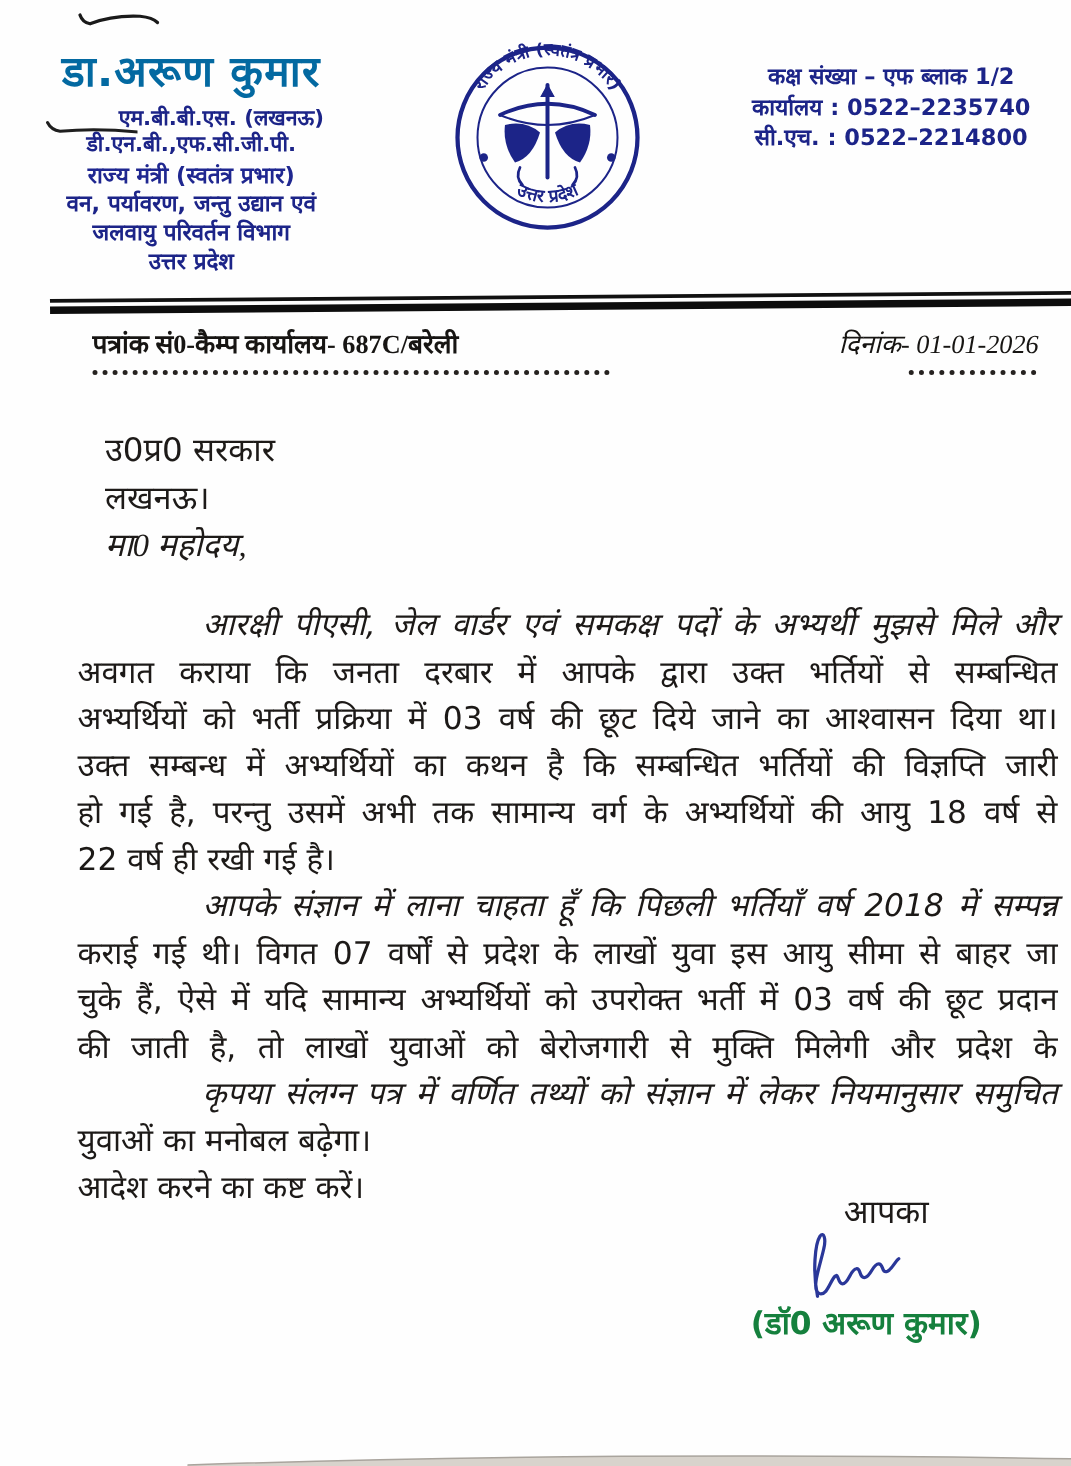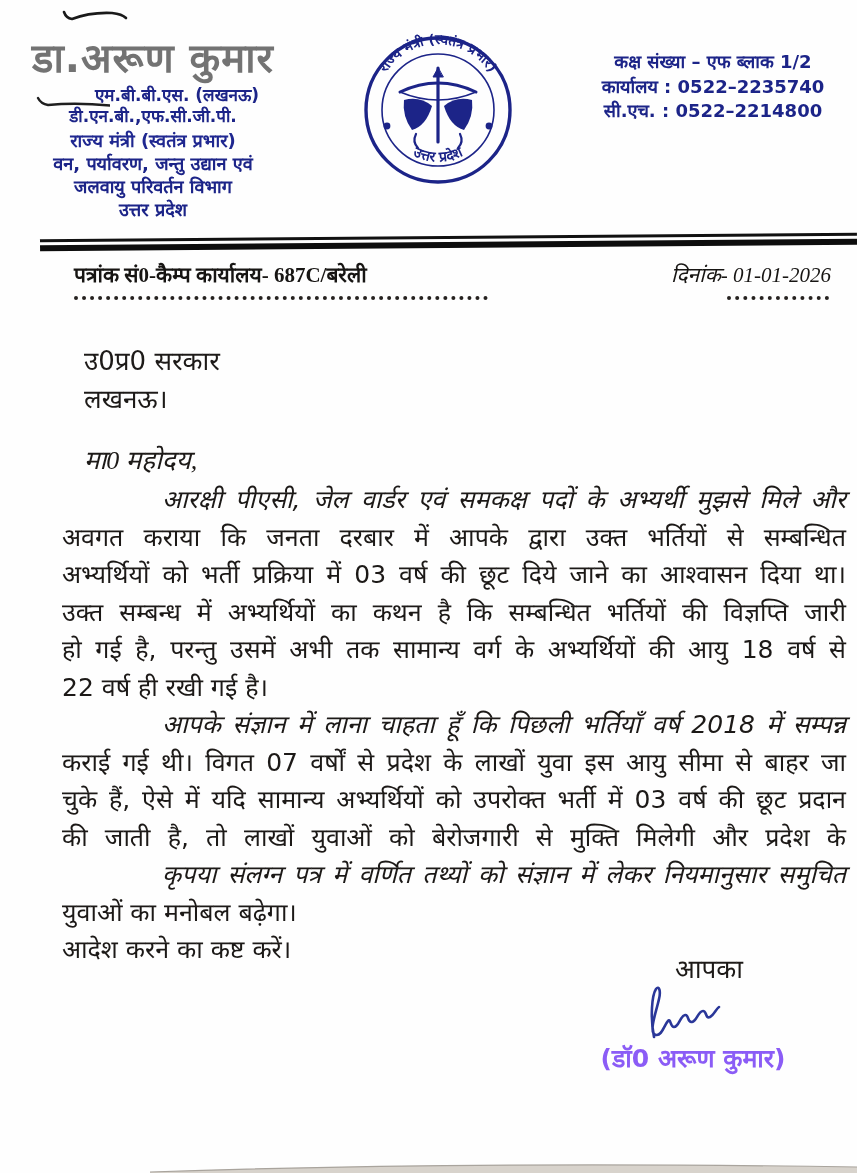--- a/index.html
+++ b/index.html
@@ -9,21 +9,21 @@
     background:#fefefe;
     font-family:"DejaVu Sans","Liberation Sans",sans-serif;
     overflow:hidden;
     margin:0 auto;
   }
   
   .lh-left{
     position:absolute;left:22px;top:38px;width:262px;
     text-align:center;color:#1c2488;font-weight:bold;
   }
-  .lh-name{font-size:40px;line-height:40px;letter-spacing:1px;color:#737373;}
+  .lh-name{font-size:34px;line-height:40px;letter-spacing:1px;color:#0369a1;}
   .lh-qual1{font-size:17px;line-height:22px;margin-top:6px;padding-left:48px;}
   .lh-qual2{font-size:17px;line-height:21px;}
   .lh-post{font-size:18px;line-height:23px;margin-top:2px;color:#1f2790;}
   .lh-dept1{font-size:18px;line-height:23px;}
   .lh-dept2{font-size:18px;line-height:23px;}
   .lh-state{font-size:18px;line-height:23px;}
   
   .lh-right{
     position:absolute;right:20px;top:50px;width:248px;
     text-align:center;color:#1c2488;font-weight:bold;
@@ -50,39 +50,39 @@
     font-size:21px;font-weight:normal;font-style:italic;color:#171513;
     font-family:"Liberation Serif","DejaVu Serif",serif;
   }
   .ref-date-dots{position:absolute;right:28px;top:296px;width:102px;border-bottom:4px dotted #262220;}
   
   .recipient{
     position:absolute;left:84px;top:342px;width:420px;
     color:#1d1a18;font-size:26px;line-height:38px;
     font-family:"DejaVu Sans","Liberation Sans",sans-serif;
   }
-  .salutation{font-style:italic;font-family:"Liberation Serif","DejaVu Serif",serif;font-size:26px;margin-top:24px;}
+  .salutation{font-style:italic;font-family:"Liberation Serif","DejaVu Serif",serif;font-size:26px;}
   
   .body-text{
     position:absolute;left:62px;top:481px;width:784px;
     color:#1c1917;font-size:25px;line-height:37.5px;
     font-family:"DejaVu Sans","Liberation Sans",sans-serif;
   }
   .bl{text-align:justify;text-align-last:justify;white-space:normal;}
   .bl.first{padding-left:100px;font-style:italic;}
   .bl.last{text-align:left;text-align-last:left;}
   
   .valediction{
     position:absolute;right:114px;top:950px;
     font-size:26px;color:#1d1a18;
   }
   .signature{position:absolute;left:640px;top:983px;}
   .signatory{
     position:absolute;right:34px;top:1040px;width:260px;text-align:center;
-    font-size:25px;font-weight:bold;color:#8b5cf6;
+    font-size:25px;font-weight:bold;color:#15803d;
   }
   
   .paper-edge{position:absolute;left:0;bottom:0;width:857px;height:16px;}
 </style>
 </head>
 <body>
 
 <div class="page">
 
   <svg class="penmark-top" width="70" height="22" viewBox="0 0 70 22">

